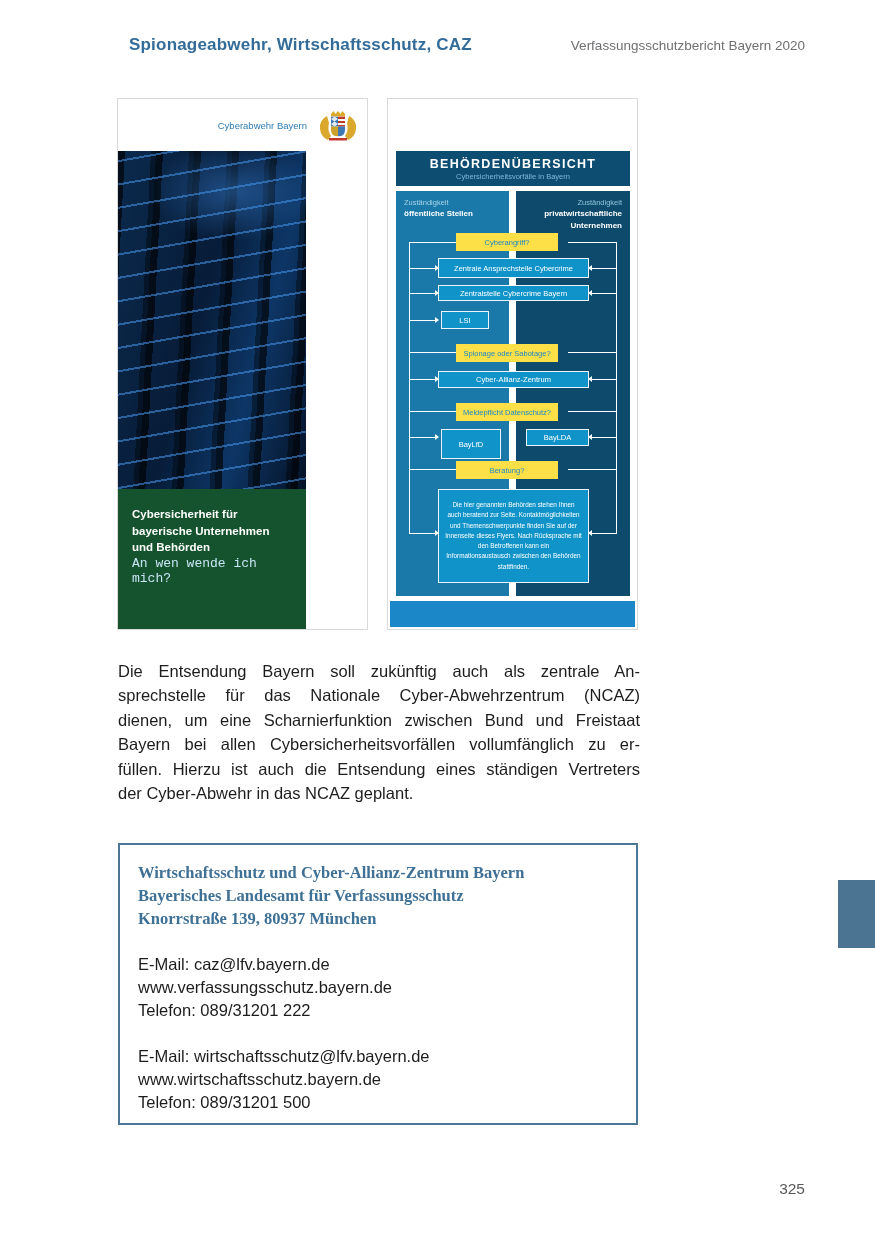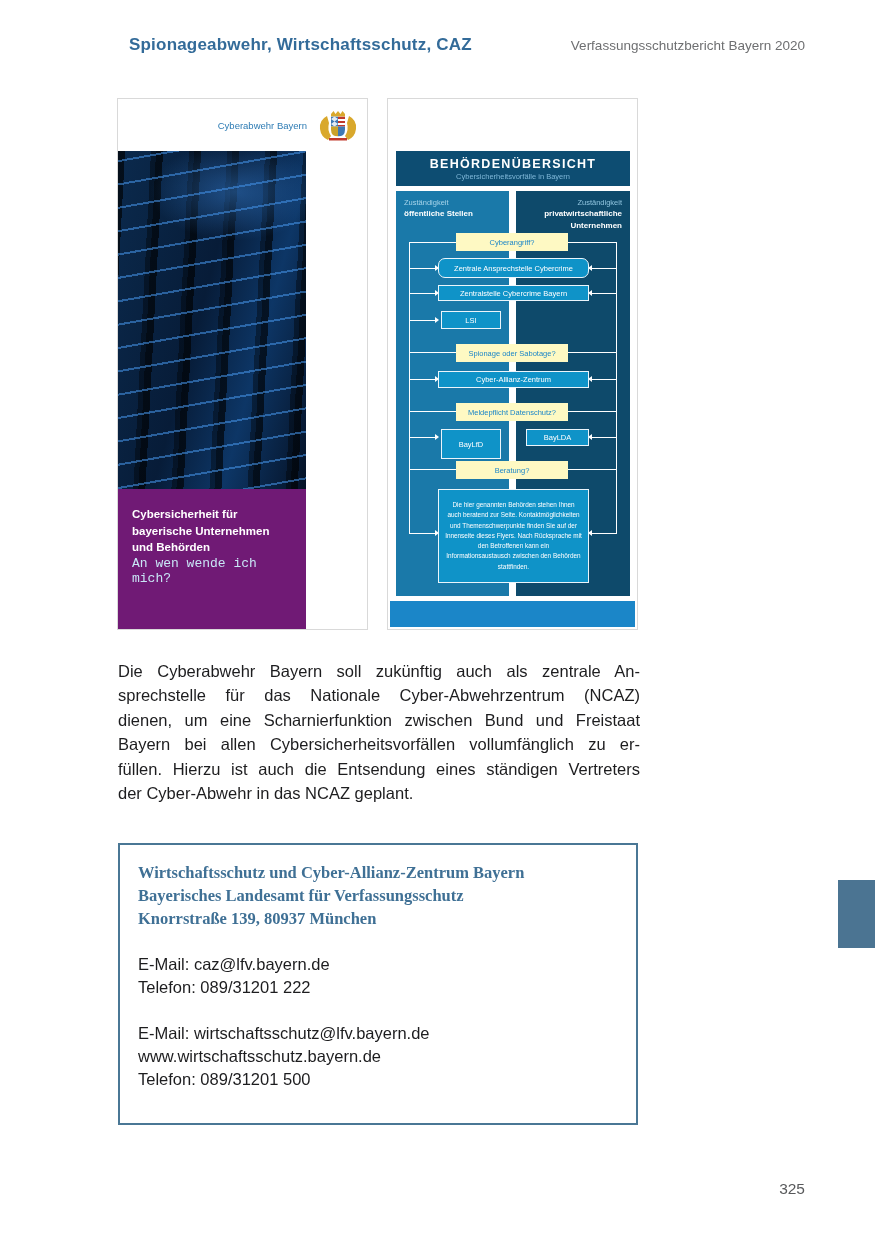--- a/index.html
+++ b/index.html
@@ -20,35 +20,35 @@
   
   .fl-header{position:absolute;left:0;top:0;right:0;height:52px;display:flex;align-items:center;
              justify-content:flex-end;gap:9px;padding-right:7px;}
   .fl-brand{font-size:9.5px;color:#2e7cb4;}
   .fl-photo{position:absolute;left:0;top:52px;width:188px;height:338px;
     background:
       radial-gradient(ellipse 120px 70px at 62% 12%, rgba(60,140,230,.45), transparent 70%),
       repeating-linear-gradient(170deg, transparent 0 9px, rgba(70,150,235,.55) 9px 11px, transparent 11px 23px),
       repeating-linear-gradient(93deg, rgba(0,0,0,.65) 0 7px, transparent 7px 33px, rgba(0,0,0,.4) 33px 38px),
       linear-gradient(105deg,#0b2a4d 0%,#071c38 45%,#0d3666 70%,#051226 100%);}
-  .fl-band{position:absolute;left:0;top:390px;width:188px;bottom:0;background:#701a75;
+  .fl-band{position:absolute;left:0;top:390px;width:188px;bottom:0;background:#14532d;
            color:#fff;box-sizing:border-box;padding:17px 14px;}
   .fl-title{font-size:11.5px;font-weight:bold;line-height:1.45;white-space:pre-line;}
   .fl-question{font-size:13px;color:#c9e6f6;font-family:Liberation Mono, monospace;}
 
   
   .fr-band{position:absolute;left:8px;top:52px;width:234px;height:35px;background:#0d4d72;
            text-align:center;color:#fff;}
   .fr-band-title{font-size:12.5px;font-weight:bold;letter-spacing:1.3px;margin-top:6px;}
   .fr-band-sub{font-size:7.5px;color:#7fb7d8;margin-top:1px;}
   .fr-col{position:absolute;top:92px;height:405px;box-sizing:border-box;font-size:7.5px;}
   .fr-col-left{left:8px;width:113px;background:#1a79a9;padding:7px 8px;color:#a6d4ea;}
   .fr-col-right{left:128px;width:114px;background:#0e4a6b;padding:7px 8px;color:#8fc4de;text-align:right;}
   .fr-col-scope{color:#fff;font-weight:bold;font-size:8px;margin-top:1px;white-space:pre-line;line-height:1.5;}
-  .q-box{position:absolute;left:68px;width:112px;height:18px;background:#fef9c3;color:#1b86c8;
+  .q-box{position:absolute;left:68px;width:102px;height:18px;background:#fde047;color:#1b86c8;
          font-size:7.5px;display:flex;align-items:center;justify-content:center;}
   .b-box{position:absolute;background:#0f93c8;border:1px solid #ebf5fb;color:#fff;font-size:7.5px;
          display:flex;align-items:center;justify-content:center;box-sizing:border-box;text-align:center;}
   .b-note{font-size:6.4px;line-height:1.6;padding:4px 6px;}
   .fr-footer{position:absolute;left:2px;right:2px;bottom:2px;height:26px;background:#1b86c8;}
 
   
   .body-text{position:absolute;left:118px;top:659px;width:522px;font-size:16.5px;
              line-height:24.4px;color:#1d1d1f;}
   .jline{text-align:justify;text-align-last:justify;}
@@ -149,49 +149,50 @@
         <div style="position: absolute; width: 0px; height: 0px; border-top: 3px solid transparent; border-bottom: 3px solid transparent; top: 191px; left: 200px; border-right: 4px solid rgb(255, 255, 255);"></div>
         <div style="position: absolute; background: rgb(255, 255, 255); left: 204px; top: 280px; width: 24px; height: 1px;"></div>
         <div style="position: absolute; width: 0px; height: 0px; border-top: 3px solid transparent; border-bottom: 3px solid transparent; top: 277px; left: 200px; border-right: 4px solid rgb(255, 255, 255);"></div>
         <div style="position: absolute; background: rgb(255, 255, 255); left: 204px; top: 338px; width: 24px; height: 1px;"></div>
         <div style="position: absolute; width: 0px; height: 0px; border-top: 3px solid transparent; border-bottom: 3px solid transparent; top: 335px; left: 200px; border-right: 4px solid rgb(255, 255, 255);"></div>
         <div style="position: absolute; background: rgb(255, 255, 255); left: 204px; top: 434px; width: 24px; height: 1px;"></div>
         <div style="position: absolute; width: 0px; height: 0px; border-top: 3px solid transparent; border-bottom: 3px solid transparent; top: 431px; left: 200px; border-right: 4px solid rgb(255, 255, 255);"></div>
       </div>
 
     <div class="q-box" style="top:134px;">Cyberangriff?</div>
-    <div class="b-box" style="left:50px;top:159px;width:151px;height:20px;border-radius:7px;">Zentrale Ansprechstelle Cybercrime</div>
+    <div class="b-box" style="left:50px;top:159px;width:151px;height:20px;">Zentrale Ansprechstelle Cybercrime</div>
     <div class="b-box" style="left:50px;top:186px;width:151px;height:16px;">Zentralstelle Cybercrime Bayern</div>
-    <div class="b-box" style="left:53px;top:212px;width:60px;height:18px;text-align:center;">LSI</div>
+    <div class="b-box" style="left:53px;top:212px;width:48px;height:18px;text-align:center;">LSI</div>
     <div class="q-box" style="top:245px;">Spionage oder Sabotage?</div>
     <div class="b-box" style="left:50px;top:272px;width:151px;height:17px;">Cyber-Allianz-Zentrum</div>
     <div class="q-box" style="top:304px;">Meldepflicht Datenschutz?</div>
     <div class="b-box" style="left:53px;top:330px;width:60px;height:30px;">BayLfD</div>
     <div class="b-box" style="left:138px;top:330px;width:63px;height:17px;">BayLDA</div>
     <div class="q-box" style="top:362px;">Beratung?</div>
     <div class="b-box b-note" style="left:50px;top:390px;width:151px;height:94px;">Die hier genannten Behörden stehen Ihnen auch beratend zur Seite. Kontaktmöglichkeiten und Themenschwerpunkte finden Sie auf der Innenseite dieses Flyers. Nach Rücksprache mit den Betroffenen kann ein Informationsaustausch zwischen den Behörden stattfinden.</div>
 
     <div class="fr-footer"></div>
   </div>
 
   <div class="body-text">
-    <div class="jline">Die Cyberabwehr Bayern soll zukünftig auch als zentrale An-</div>
+    <div class="jline">Die Entsendung Bayern soll zukünftig auch als zentrale An-</div>
     <div class="jline">sprechstelle für das Nationale Cyber-Abwehrzentrum (NCAZ)</div>
     <div class="jline">dienen, um eine Scharnierfunktion zwischen Bund und Freistaat</div>
     <div class="jline">Bayern bei allen Cybersicherheitsvorfällen vollumfänglich zu er-</div>
     <div class="jline">füllen. Hierzu ist auch die Entsendung eines ständigen Vertreters</div>
     <div class="jline last">der Cyber-Abwehr in das NCAZ geplant.</div>
   </div>
 
   <div class="contact-box">
     <div class="contact-heading">Wirtschaftsschutz und Cyber-Allianz-Zentrum Bayern</div>
     <div class="contact-heading">Bayerisches Landesamt für Verfassungsschutz</div>
     <div class="contact-heading">Knorrstraße 139, 80937 München</div>
     <div class="contact-block">
       <div>E-Mail: caz@lfv.bayern.de</div>
+      <div>www.verfassungsschutz.bayern.de</div>
       <div>Telefon: 089/31201 222</div>
     </div>
     <div class="contact-block">
       <div>E-Mail: wirtschaftsschutz@lfv.bayern.de</div>
       <div>www.wirtschaftsschutz.bayern.de</div>
       <div>Telefon: 089/31201 500</div>
     </div>
   </div>
 
   <div class="side-tab"></div>

